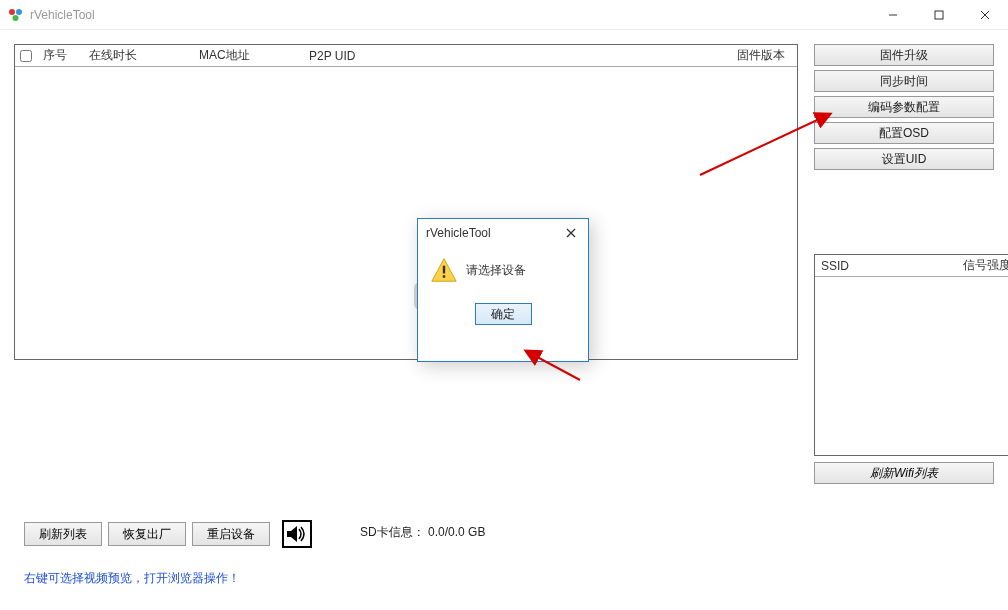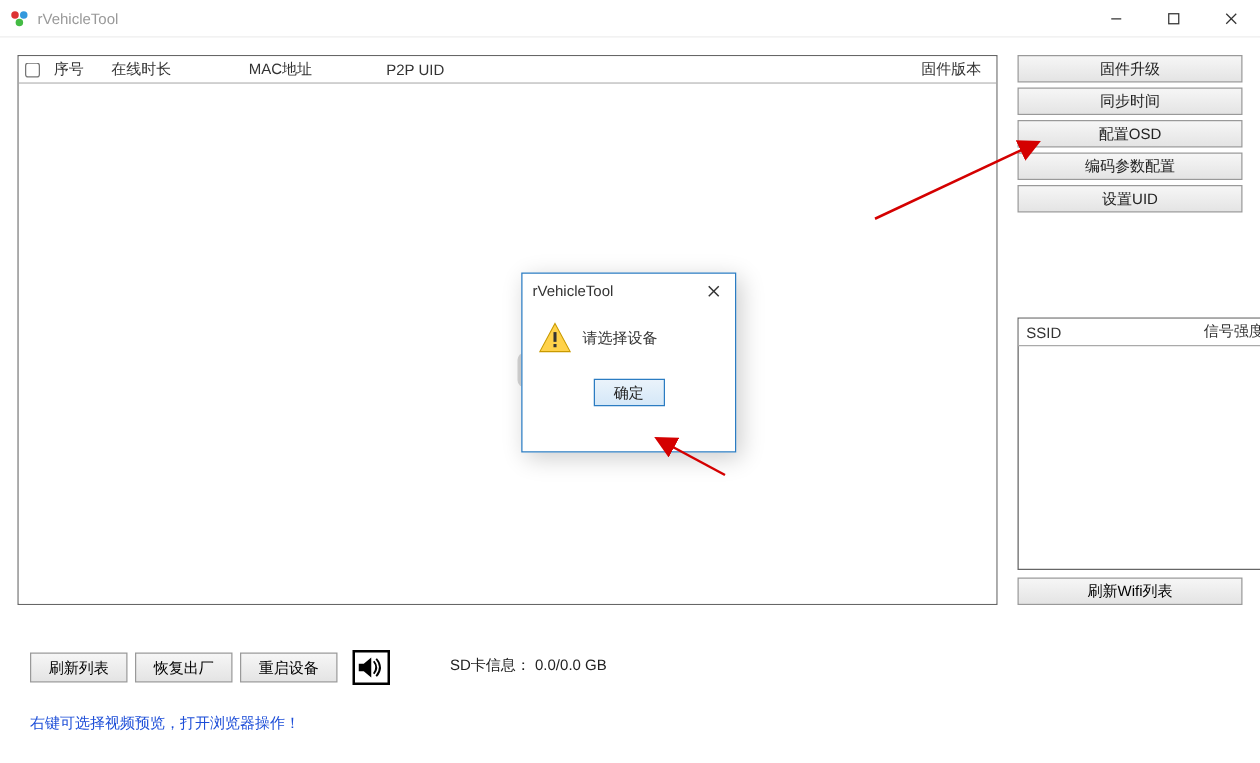--- a/index.html
+++ b/index.html
@@ -27,21 +27,21 @@
   }
   .titlebar .spacer { flex: 1; }
   .titlebar .winbtn {
     width: 46px; height: 30px;
     display: flex; align-items: center; justify-content: center;
     color: #666;
     font-size: 14px;
   }
 
   .main-table {
-    top: 44px; left: 14px; width: 784px; height: 440px;
+    top: 44px; left: 14px; width: 784px; height: 316px;
     position: absolute; border: 1px solid #666;
   }
   .table-head {
     height: 22px; display: flex; align-items: center;
     border-bottom: 1px solid #aaa; font-size: 12px; color:#333;
     background:#fff;
   }
   .th { padding: 2px 6px; white-space: nowrap; }
   .th.chk { width: 22px; display:flex; align-items:center; justify-content:center;}
   .th input { width:12px;height:12px;}
@@ -58,21 +58,21 @@
 
   
   .wifi-panel {
     position:absolute; top: 254px; left: 814px; width:204px; height: 202px;
     border:1px solid #666;
   }
   .wifi-panel .table-head { border-bottom:1px solid #aaa; }
   .wifi-refresh {
     position:absolute; top: 462px; left:814px; width:180px; height:22px;
     background: linear-gradient(#f6f6f6,#e4e4e4);
-    border:1px solid #999; text-align:center; line-height:20px; font-size:12px;
+    border:1px solid #999; text-align:center; line-height:20px; font-size:12px;font-style:italic;
   }
 
   
   .bottom-controls { position:absolute; top: 520px; left: 24px; display:flex; align-items:center; gap:6px;}
   .small-btn {
     height:24px; padding: 0 14px; background: linear-gradient(#f6f6f6,#e4e4e4);
     border:1px solid #999; font-size:12px; line-height:22px;
   }
   .speaker {
     width:30px; height:28px; border:2px solid #000; margin-left:6px;
@@ -160,22 +160,22 @@
     <div class="th c-mac">MAC地址</div>
     <div class="th c-uid">P2P UID</div>
     <div class="th c-fw">固件版本</div>
   </div>
   <div class="main-body"></div>
 </div>
 
 <div class="right-buttons">
   <button class="btn">固件升级</button>
   <button class="btn">同步时间</button>
+  <button class="btn">编码参数配置</button>
   <button class="btn">配置OSD</button>
-  <button class="btn">编码参数配置</button>
   <button class="btn">设置UID</button>
 </div>
 
 <div class="wifi-panel">
   <div class="table-head">
     <div class="th wifi-ssid">SSID</div>
     <div class="th wifi-sig">信号强度</div>
   </div>
 </div>
 <button class="wifi-refresh">刷新Wifi列表</button>

